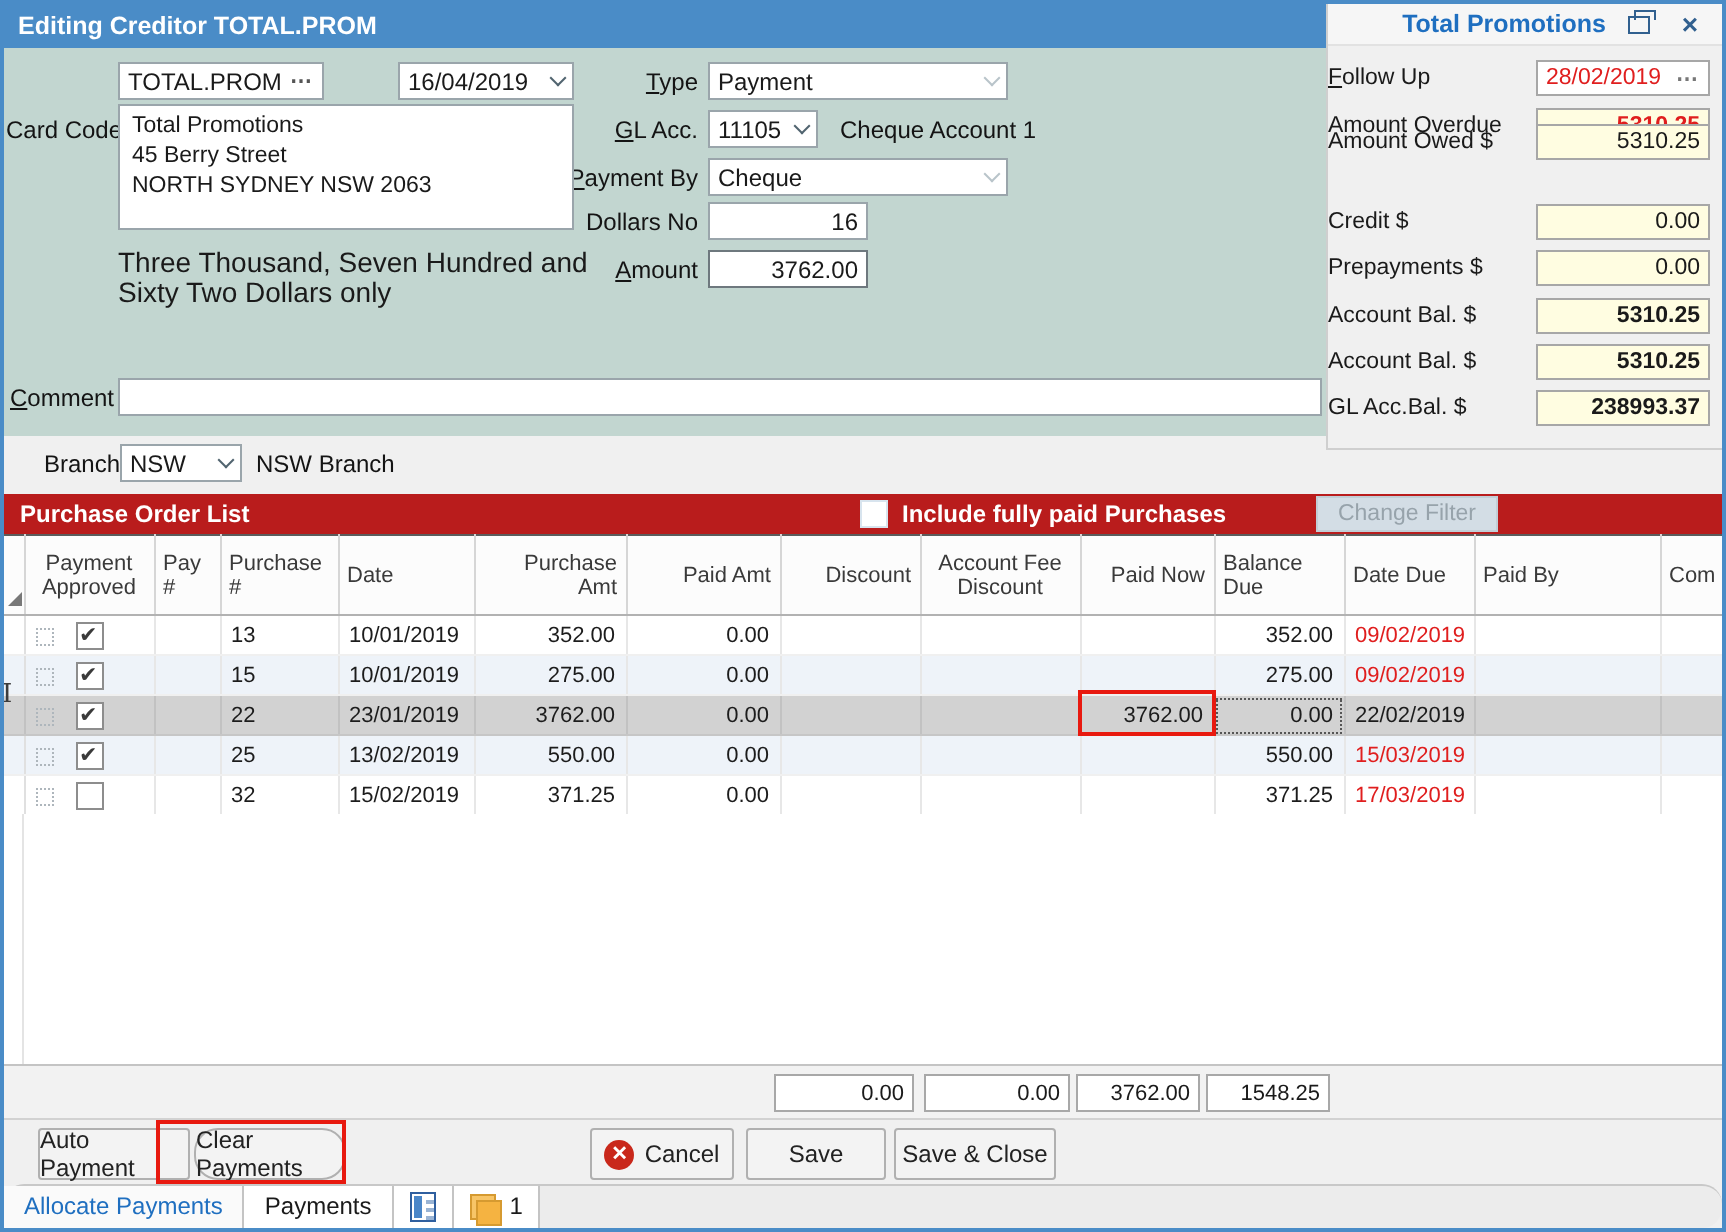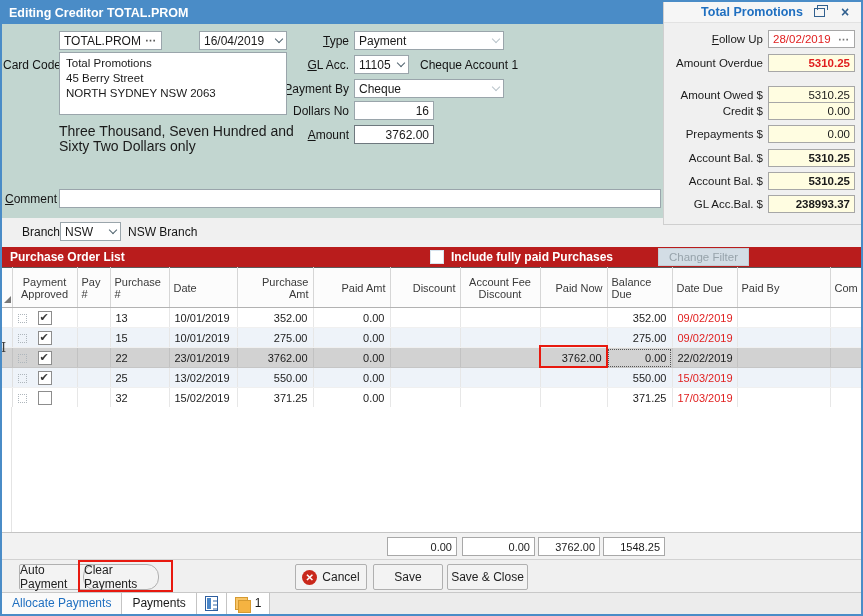--- a/index.html
+++ b/index.html
@@ -33,21 +33,21 @@
   .words { position:absolute; font-size:14px; line-height:15px; width:252px; }
 
   
   .panel { position:absolute; left:663px; top:2px; width:198px; height:223px; background:#f0f0f0; border-left:1px solid #cfcfcf; border-bottom:1px solid #cfcfcf; z-index:5; }
   .panel-hd { position:absolute; left:0; top:0; right:0; height:21px; background:#f6f6f6; border-bottom:1px solid #e2e2e2; display:flex; align-items:center; }
   .panel-hd .pt { flex:1; text-align:center; color:#1f6fc0; font-weight:bold; font-size:12.5px; padding-left:26px; }
   .float-icon { width:11px; height:9px; border:1px solid #31608f; position:relative; margin-right:12px; background:#f6f6f6; flex:0 0 auto; }
   .float-icon::before { content:""; position:absolute; left:2px; top:-4px; width:9px; height:4px; border:1px solid #31608f; border-bottom:none; }
   .x-icon { width:16px; margin-right:8px; color:#31608f; font-weight:bold; font-size:14px; line-height:14px; text-align:center; flex:0 0 auto; }
   .x-icon::before { content:"\00d7"; }
-  .sp-row { position:absolute; left:0; right:6px; height:18px; display:flex; align-items:center; justify-content:flex-end; }
+  .sp-row { position:absolute; left:0; right:6px; height:18px; display:flex; align-items:center; justify-content:space-between; }
   .sp-row .sl { font-size:11.5px; margin-right:5px; white-space:nowrap; }
   .sp-val { width:87px; height:18px; background:#fffde1; border:1px solid #a7a7a7; font-size:11.5px; display:flex; align-items:center; justify-content:flex-end; padding:0 4px; flex:0 0 auto; }
   .sp-val.white { background:#fff; justify-content:flex-start; }
   .sp-val.red { color:#e01e1e; }
   .sp-val.b { font-weight:bold; }
 
   
   .branch-bar { position:absolute; left:2px; top:218px; width:659px; height:29px; background:#f0f0f0; }
 
   
@@ -93,21 +93,21 @@
   .totals { position:absolute; left:2px; top:532px; width:859px; height:27px; background:#f2f2f2; border-top:1px solid #c4c4c4; }
   .tot-box { position:absolute; top:4px; height:19px; background:#fff; border:1px solid #a8a8a8; font-size:11px; display:flex; align-items:center; justify-content:flex-end; padding:0 4px; }
 
   
   .btn-bar { position:absolute; left:2px; top:559px; width:859px; height:33px; background:#f0f0f0; border-top:1px solid #d2d2d2; }
   .btn { position:absolute; top:4px; height:26px; background:#f3f3f3; border:1px solid #b0b0b0; border-radius:2px; font-size:12px; color:#222; display:flex; align-items:center; justify-content:center; gap:5px; }
   .cancel-icon { width:15px; height:15px; border-radius:50%; background:#c9281b; color:#fff; display:inline-flex; align-items:center; justify-content:center; font-size:10px; font-weight:bold; flex:0 0 auto; }
   .cancel-icon::before { content:"\2715"; }
 
   
-  .tab-bar { position:absolute; left:2px; top:592px; width:859px; height:22px; background:#ececec; border-top:1px solid #c8c8c8; display:flex; align-items:stretch; }
+  .tab-bar { position:absolute; left:2px; top:592px; width:859px; height:22px; background:#ececec; border-top:1px solid #c8c8c8; display:flex; align-items:stretch;border-radius:10px; }
   .tab { border-right:1px solid #c4c4c4; padding:0 10px; line-height:21px; font-size:12px; background:#f6f6f6; white-space:nowrap; }
   .tab.active { color:#1f6fc0; background:#fafafa; }
   .tab.icon-tab { display:flex; align-items:center; gap:5px; padding:0 8px; background:#fff; }
   .doc-icon { width:13px; height:15px; border:1px solid #2f5f9f; background:#fff; position:relative; }
   .doc-icon::before { content:""; position:absolute; left:1px; top:1px; width:4px; bottom:1px; background:#4a86c8; }
   .doc-icon::after { content:""; position:absolute; left:7px; top:3px; width:4px; height:2px; background:#9ab4d4; box-shadow:0 4px 0 #9ab4d4, 0 8px 0 #9ab4d4; }
   .pages-icon { width:15px; height:14px; position:relative; }
   .pages-icon::before { content:""; position:absolute; left:0; top:0; width:11px; height:11px; background:#f8c567; border:1px solid #d69a30; }
   .pages-icon::after { content:""; position:absolute; left:3px; top:3px; width:11px; height:11px; background:#f5b341; border:1px solid #d69a30; }
 
@@ -190,21 +190,21 @@
       <span class="sl ak">Follow Up</span>
       <div class="sp-val white red">
         <span class="grow" style="flex:1;">28/02/2019</span>
         <span class="dots" style="color:#777;">⋯</span>
       </div>
     </div>
     <div class="sp-row" style="top:52px;">
       <span class="sl">Amount Overdue</span>
       <div class="sp-val red b">5310.25</div>
     </div>
-    <div class="sp-row" style="top:84px;margin-left:33px;">
+    <div class="sp-row" style="top:60px;">
       <span class="sl">Amount Owed $</span>
       <div class="sp-val">5310.25</div>
     </div>
     <div class="sp-row" style="top:100px;">
       <span class="sl">Credit $</span>
       <div class="sp-val">0.00</div>
     </div>
     <div class="sp-row" style="top:123px;">
       <span class="sl">Prepayments $</span>
       <div class="sp-val">0.00</div>
@@ -381,21 +381,21 @@
 
   <div class="totals">
     <div class="tot-box" style="left:385px; width:70px;">0.00</div>
     <div class="tot-box" style="left:460px; width:73px;">0.00</div>
     <div class="tot-box" style="left:536px; width:62px;">3762.00</div>
     <div class="tot-box" style="left:601px; width:62px;">1548.25</div>
   </div>
 
   <div class="btn-bar">
     <div class="btn" style="left:17px; width:76px;">Auto Payment</div>
-    <div class="btn" style="left:81px; width:76px;border-radius:12px;">Clear Payments</div>
+    <div class="btn" style="left:95px; width:76px;border-radius:12px;">Clear Payments</div>
     <div class="btn" style="left:293px; width:72px;">
       <span class="cancel-icon"></span>
       <span>Cancel</span>
     </div>
     <div class="btn" style="left:371px; width:70px;">Save</div>
     <div class="btn" style="left:445px; width:81px;">Save &amp; Close</div>
   </div>
 
   <div class="tab-bar">
     <div class="tab active">Allocate Payments</div>

